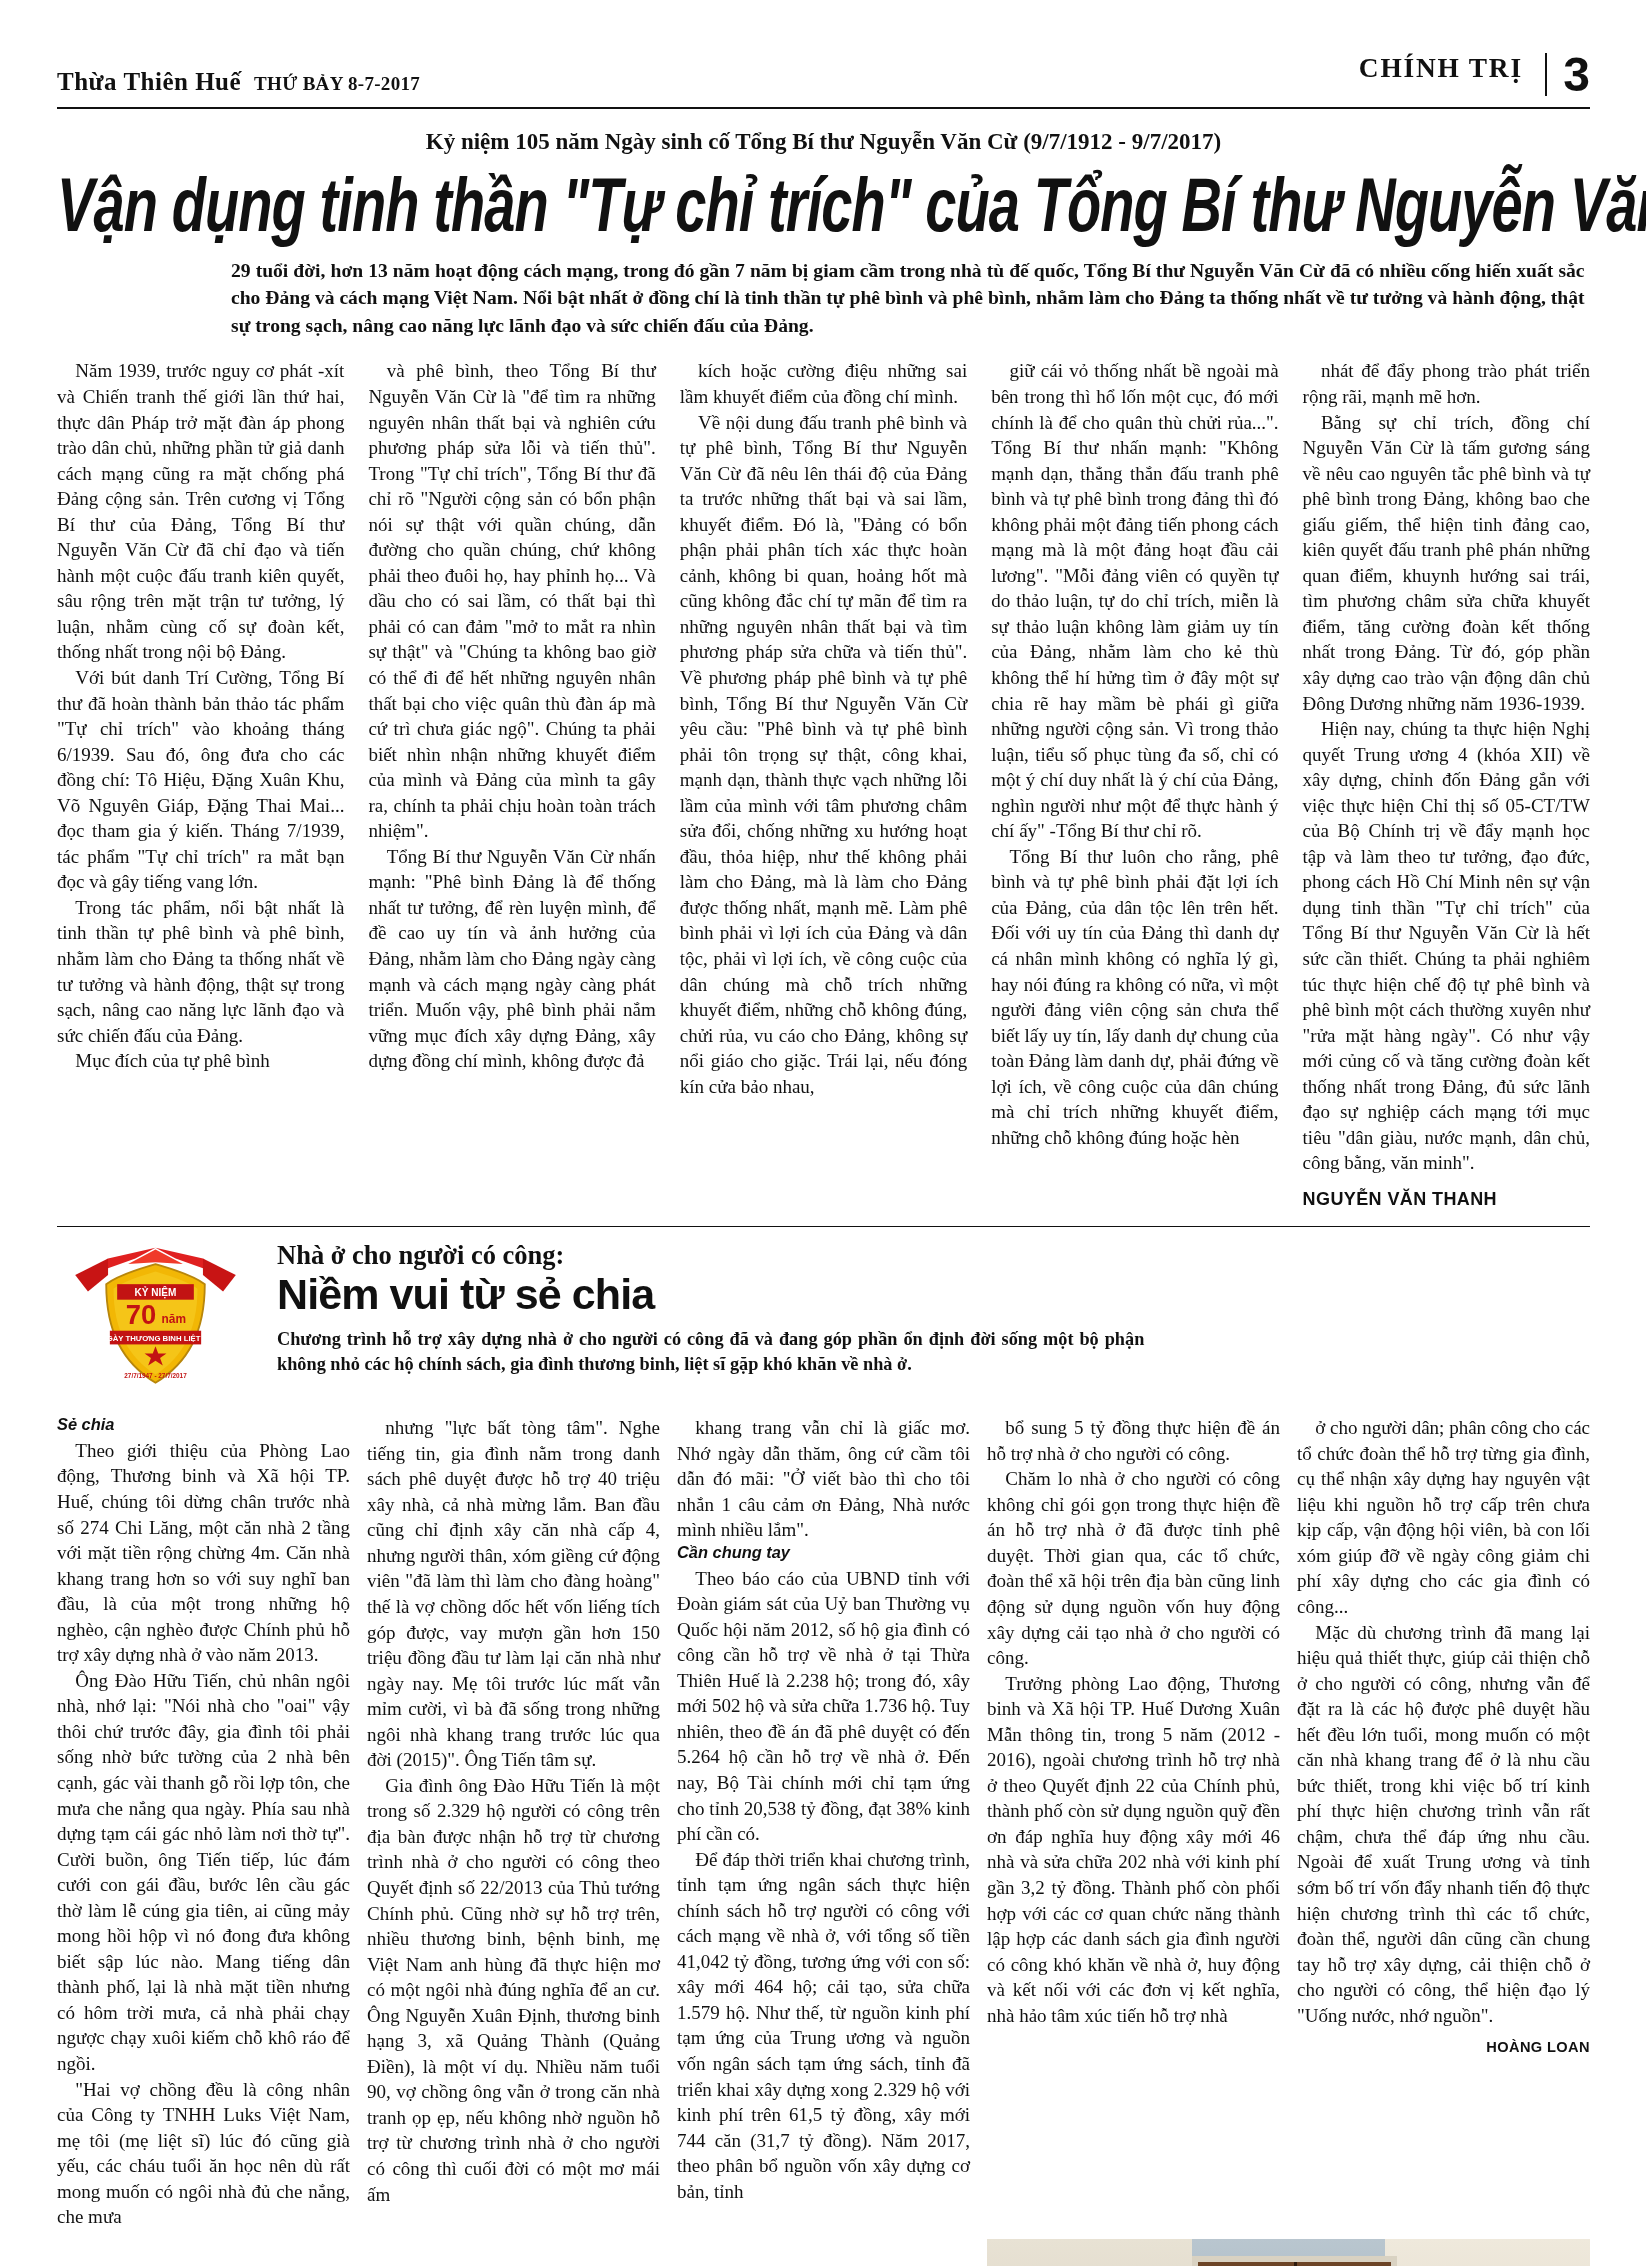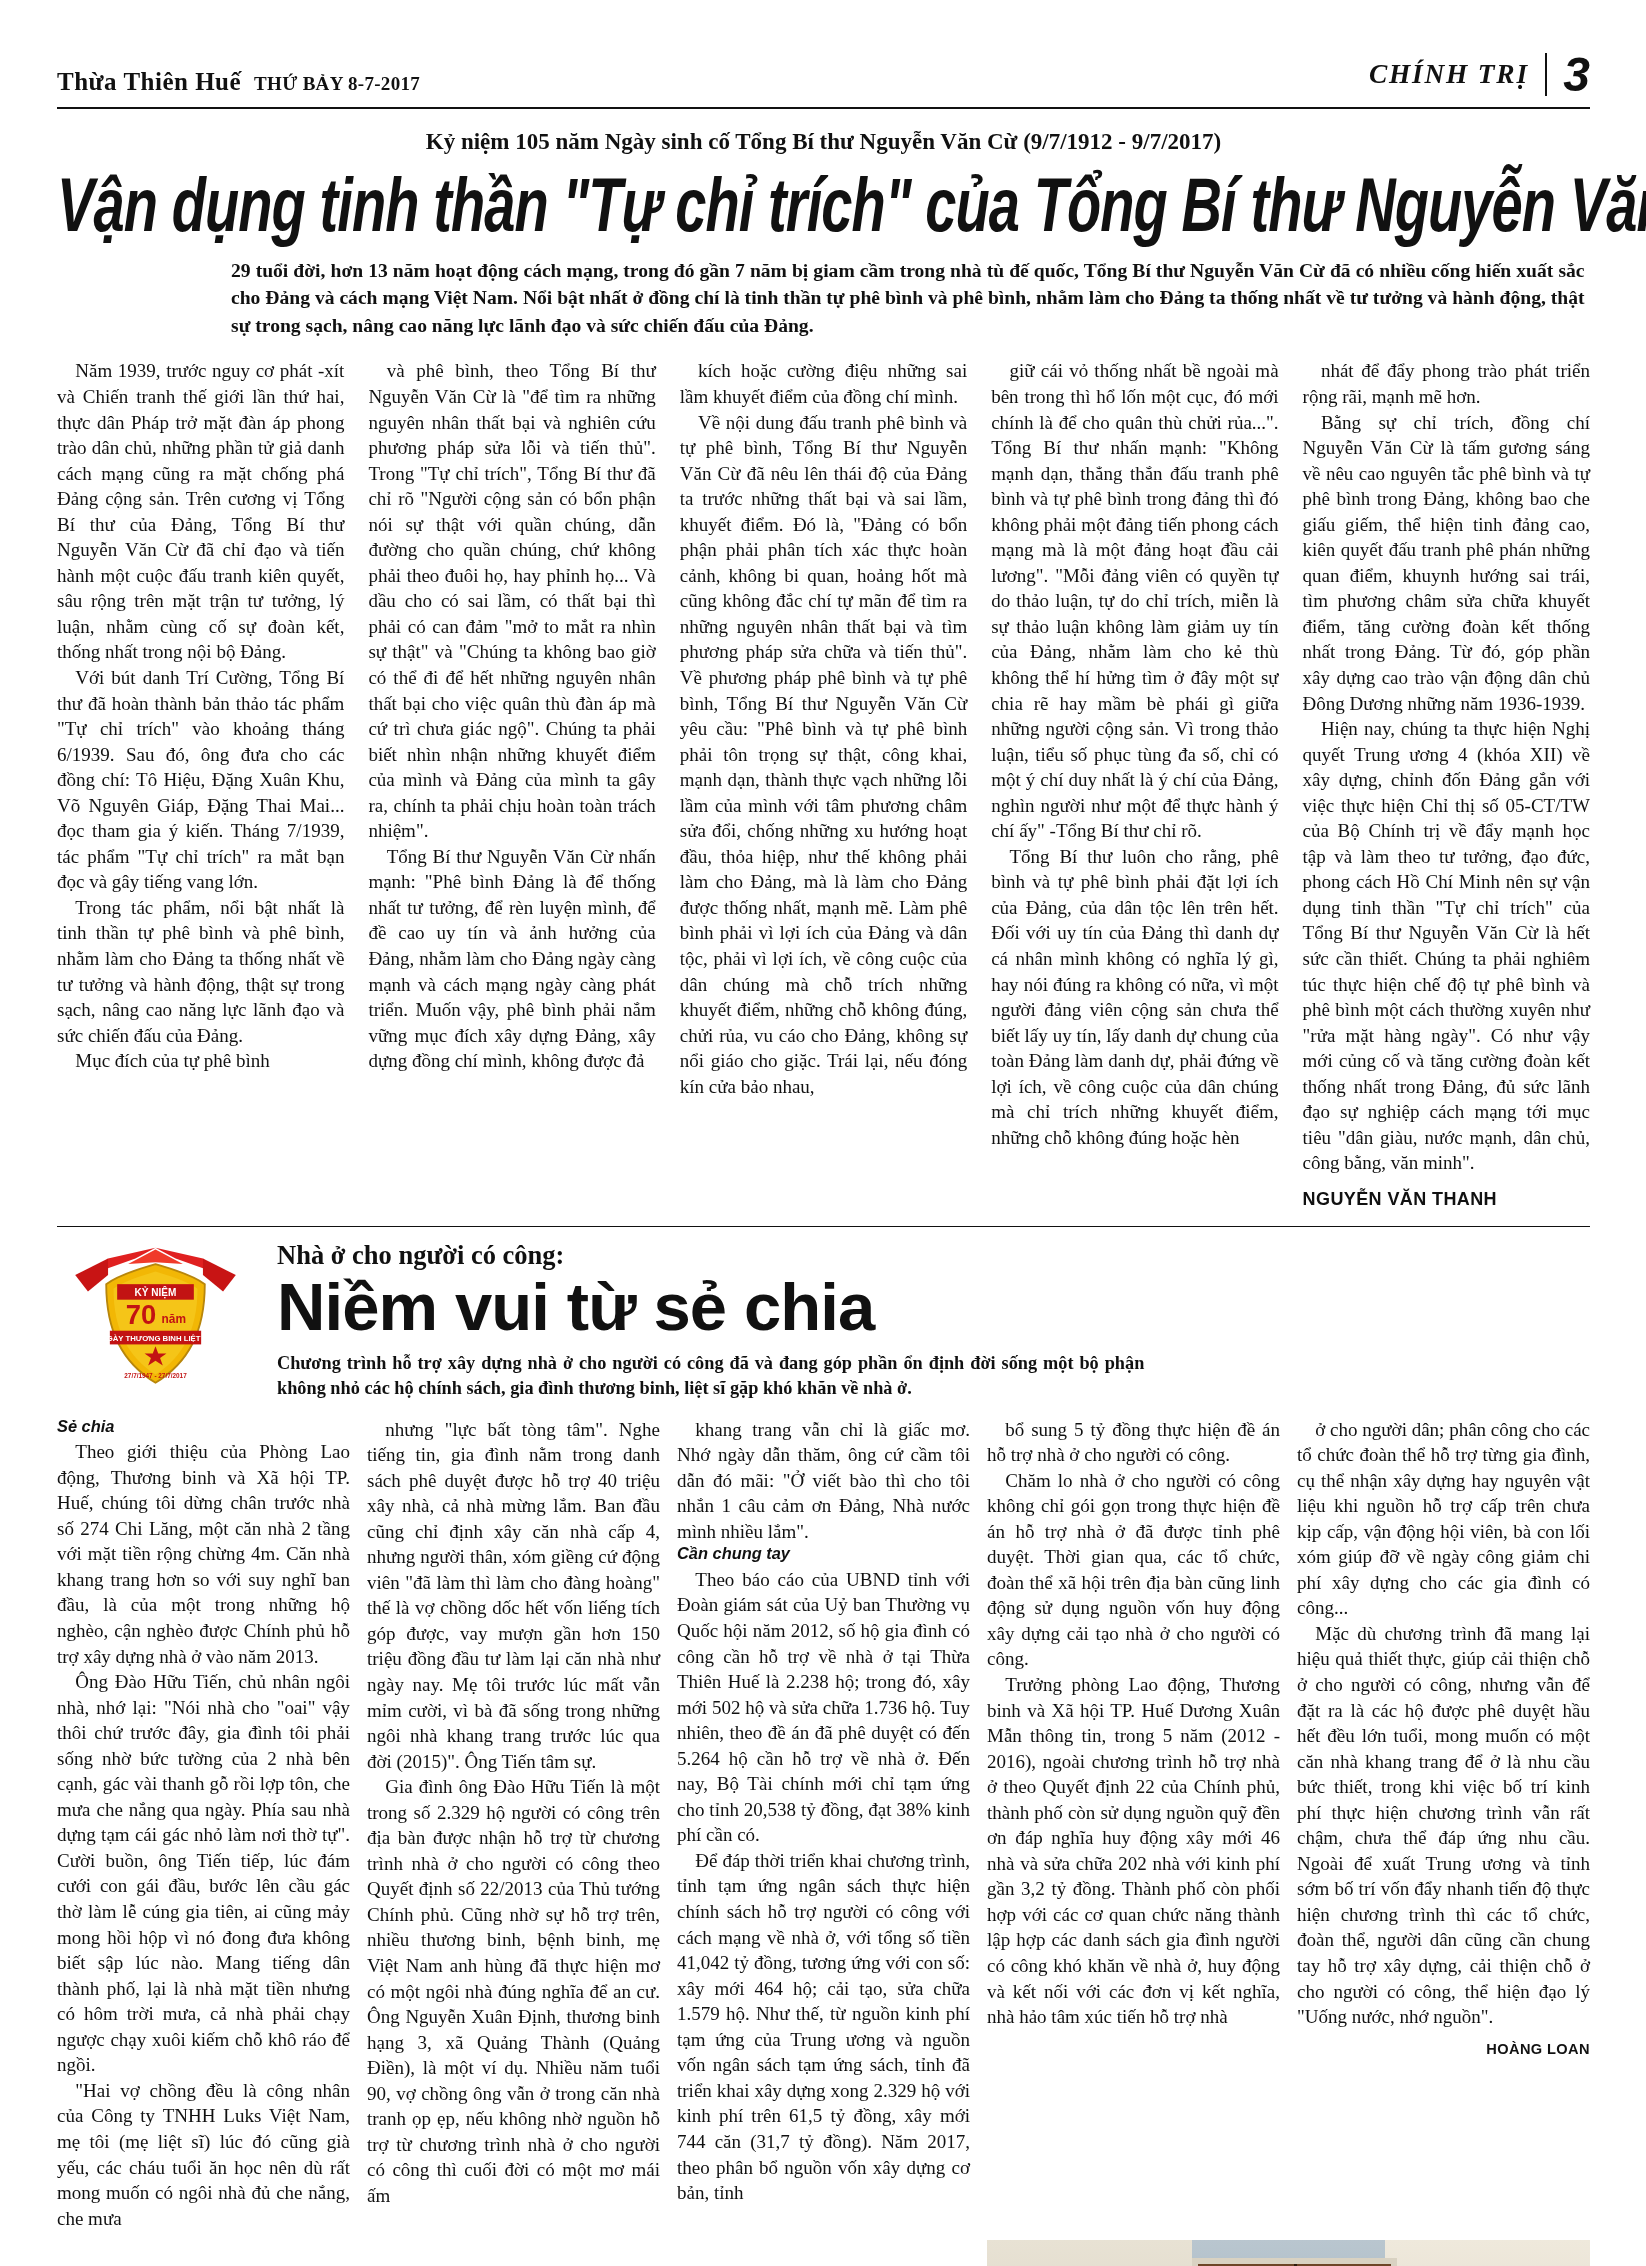--- a/index.html
+++ b/index.html
@@ -41,23 +41,22 @@
     letter-spacing: 0.5px;
   }
   .issue-date {
     font-family: "Liberation Serif", serif;
     font-size: 19px;
     font-weight: bold;
     letter-spacing: 0.3px;
   }
   .masthead-right {
     display: flex;
-    align-items: center;
-    gap: 16px;
-    font-style: italic;
+    align-items: flex-start;
+    gap: 22px;
   }
   .section-name {
     font-family: "Liberation Serif", serif;
     font-size: 27.4px;
     font-weight: bold;
     letter-spacing: 1.8px;
   }
   .page-number {
     font-family: "Liberation Sans", sans-serif;
     font-size: 48px;
@@ -158,21 +157,21 @@
   }
   .art2-kicker {
     font-family: "Liberation Serif", serif;
     font-size: 26.5px;
     font-weight: bold;
     margin-bottom: 1.8px;
   }
   .headline-2 {
     font-family: "Liberation Sans", sans-serif;
     font-weight: bold;
-    font-size: 67px;
+    font-size: 43px;
     line-height: 1.0;
     letter-spacing: -0.9px;
     margin: 1.8px 0 11px 0;
   }
   .art2-sapo {
     font-family: "Liberation Serif", serif;
     font-size: 18.3px;
     font-weight: bold;
     line-height: 1.4;
     text-align: justify;

